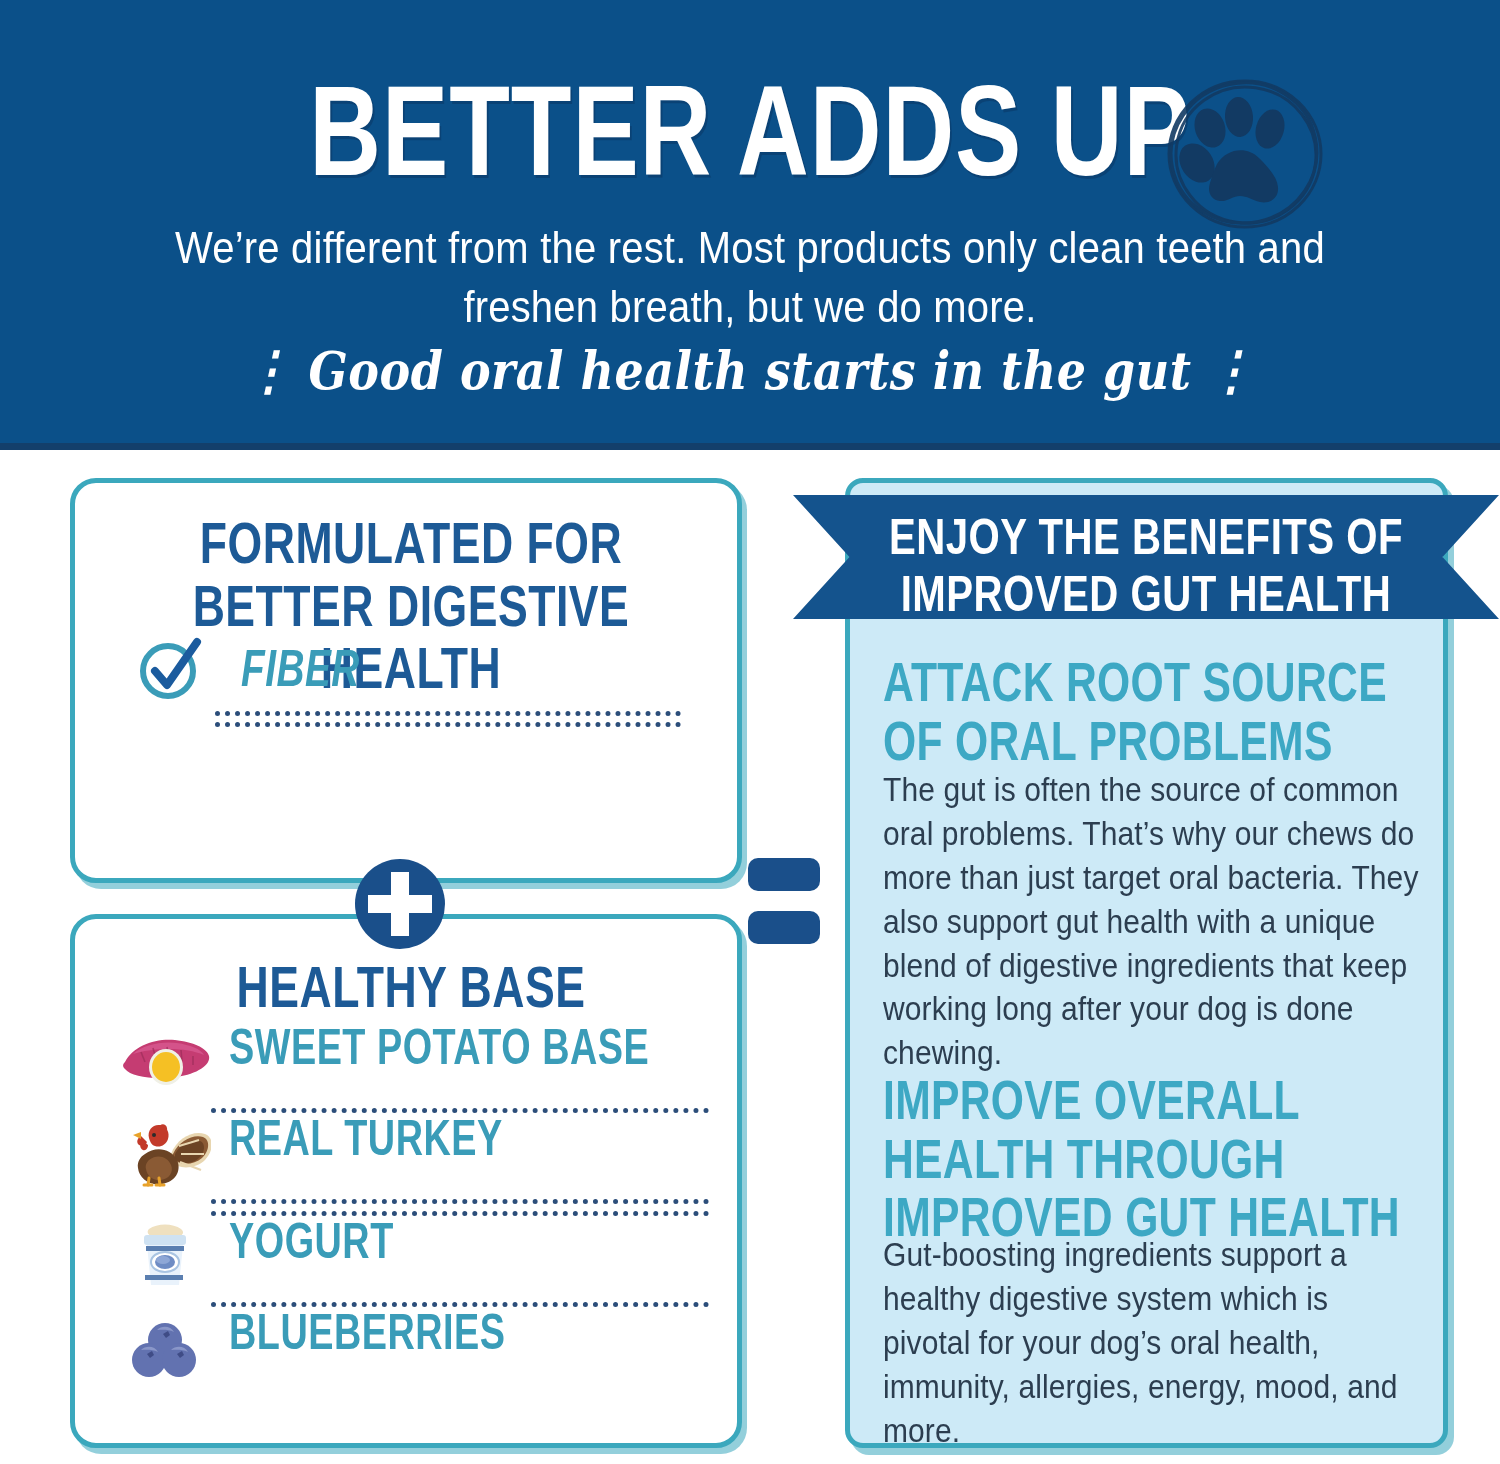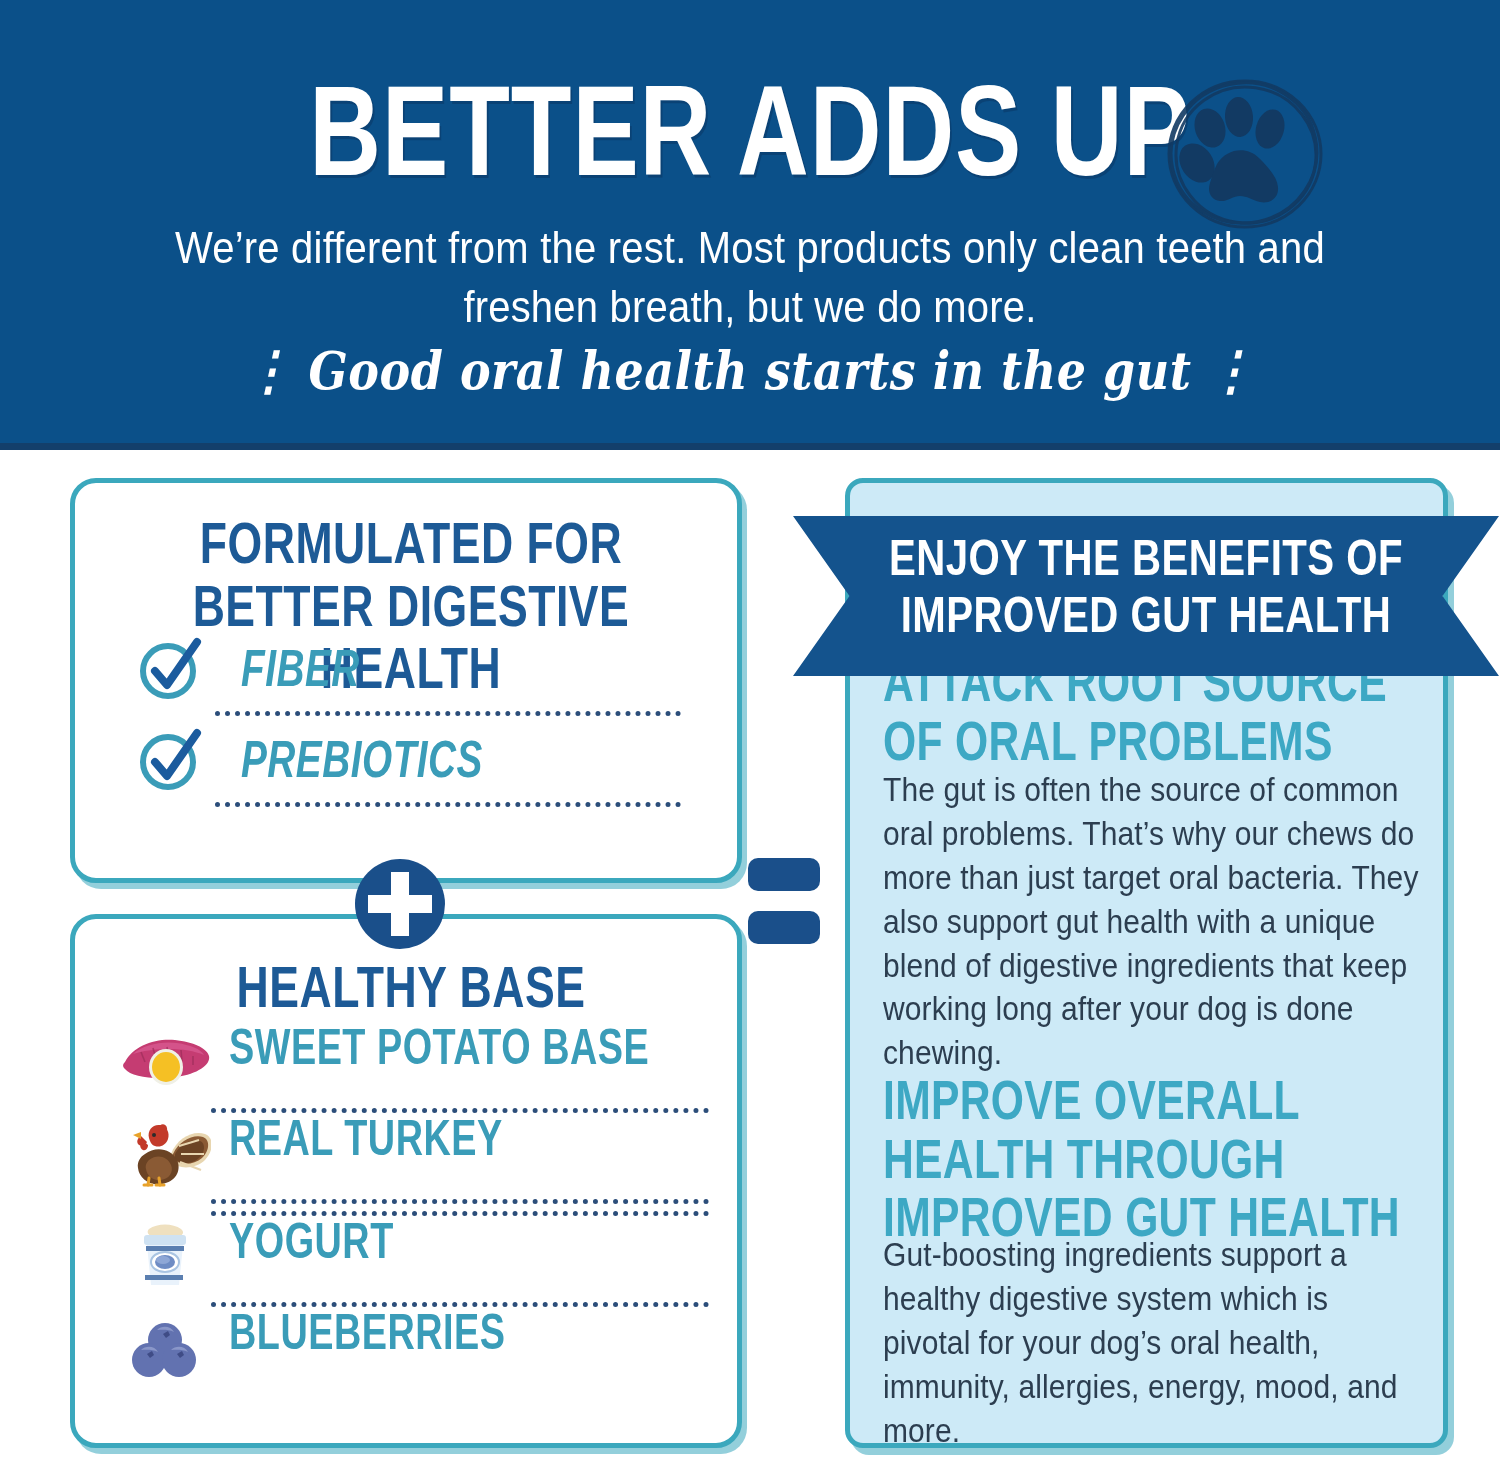--- a/index.html
+++ b/index.html
@@ -202,22 +202,22 @@
     left: 845px; top: 478px;
     width: 603px; height: 970px;
     box-sizing: border-box;
     border: 5px solid #3BA8BD;
     border-radius: 18px;
     background: #CDEAF7;
     box-shadow: 6px 7px 0 rgba(59,168,189,0.55);
   }
   .ribbon {
     position: absolute;
-    left: 793px; top: 516px;
-    width: 706px; height: 160px;
+    left: 793px; top: 495px;
+    width: 706px; height: 124px;
     background: #14538D;
     z-index: 7;
     clip-path: polygon(0% 0%, 100% 0%, 92% 50%, 100% 100%, 0% 100%, 8% 50%);
   }
   .ribbon-text {
     position: absolute;
     left: 0; top: 14px;
     width: 706px;
     text-align: center;
     color: #ffffff;
@@ -299,29 +299,20 @@
           <svg viewBox="0 0 66 66" width="66" height="66">
             <circle cx="31" cy="36" r="25" fill="none" stroke="#3A9CB8" stroke-width="6"></circle>
             <path d="M18 36 L30 50 L60 7" fill="none" stroke="#1B5B9E" stroke-width="8" stroke-linecap="round" stroke-linejoin="round"></path>
           </svg>
         </span>
         <span class="check-label">FIBER</span>
       </div>
 
       <div class="dotline"></div>
 
-      <div class="check-row">
-        <span class="check-ico">
-          <svg viewBox="0 0 66 66" width="66" height="66">
-            <circle cx="31" cy="36" r="25" fill="none" stroke="#3A9CB8" stroke-width="6"></circle>
-            <path d="M18 36 L30 50 L60 7" fill="none" stroke="#1B5B9E" stroke-width="8" stroke-linecap="round" stroke-linejoin="round"></path>
-          </svg>
-        </span>
-        <span class="check-label">PREBIOTICS</span>
-      </div>
 
       <div class="dotline"></div>
 
 
     </div>
   </div>
 
   <div class="plus-badge">
     <svg viewBox="0 0 96 96" width="96" height="96">
       <circle cx="48" cy="48" r="45" fill="#1A4F8A"></circle>

